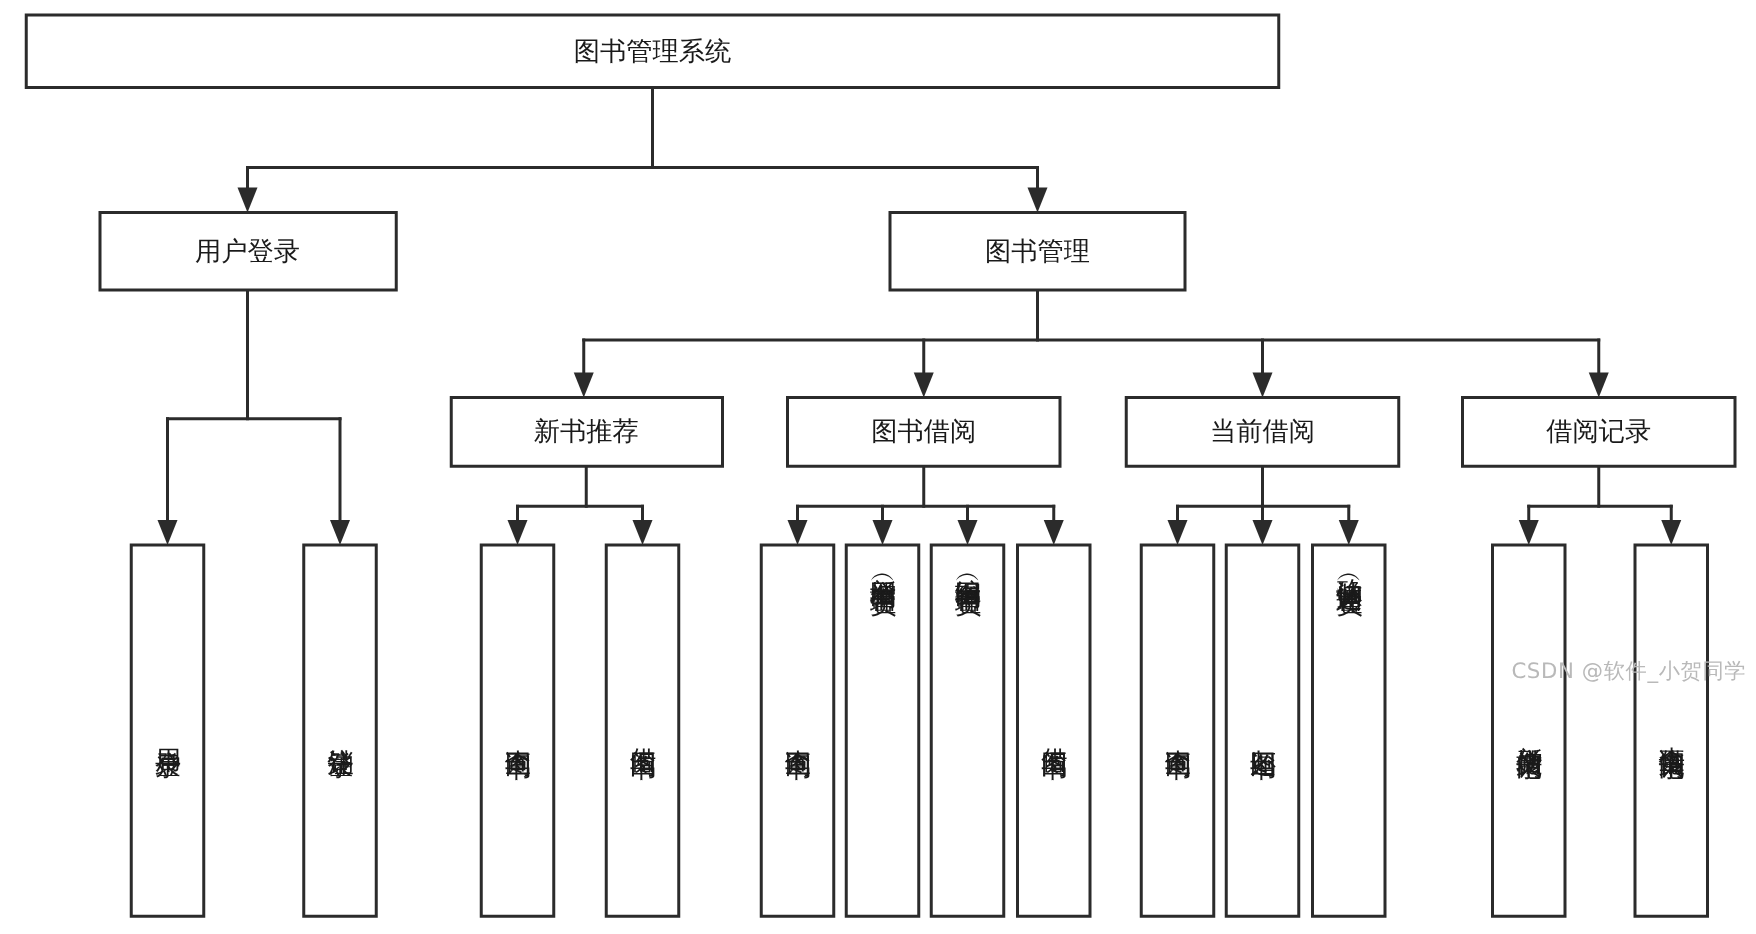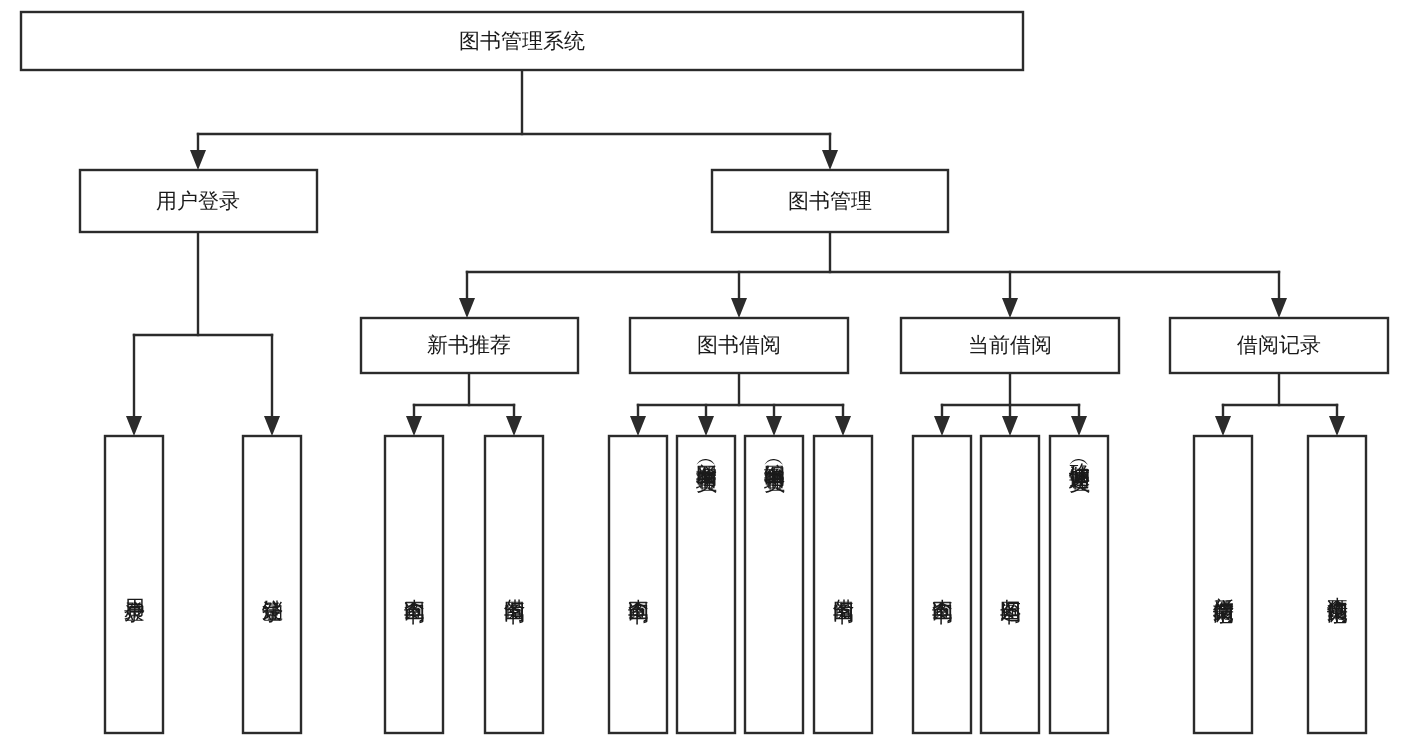--- a/index.html
+++ b/index.html
@@ -228,13 +228,14 @@
   <div class="leaf-text-wrap" style="left:1050px; top:436px; width:58px; height:297px; align-items:flex-start;">
     <span class="leaf-text" style="margin-top:10px;">确认归还（管理员）</span>
   </div>
   <div class="leaf-text-wrap" style="left:1194px; top:436px; width:58px; height:297px;">
     <span class="leaf-text">新增借阅记录</span>
   </div>
   <div class="leaf-text-wrap" style="left:1308px; top:436px; width:58px; height:297px;">
     <span class="leaf-text">查询借阅记录</span>
   </div>
 
+  <div class="watermark">CSDN @软件_小贺同学</div>
 </div>
 
 </body></html>

